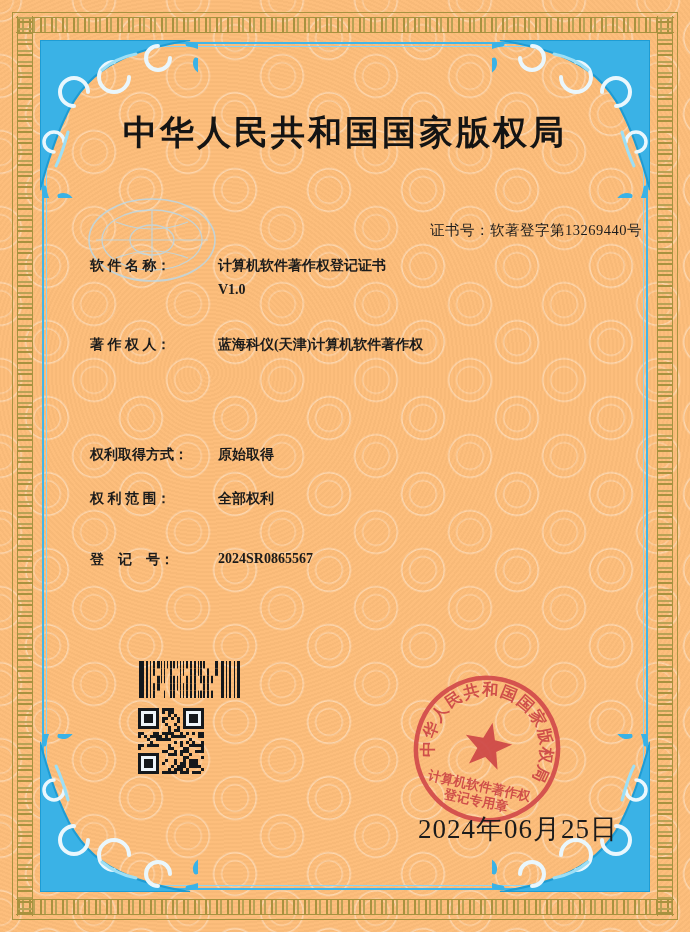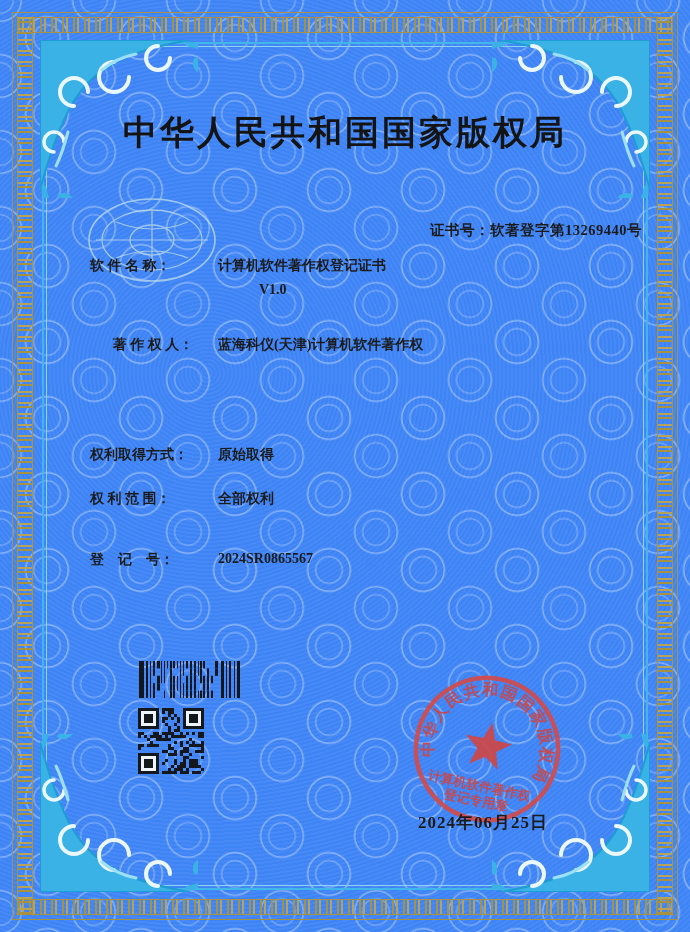--- a/index.html
+++ b/index.html
@@ -1,19 +1,19 @@
 <!DOCTYPE html>
 <html><head>
 <meta charset="utf-8">
 <style>
   html,body{margin:0;padding:0;}
   .page{
     position:relative;
     width:690px;height:932px;
-    background:#3b82f6;
+    background:#fdba74;
     overflow:hidden;
     font-family:"Liberation Serif","DejaVu Serif",serif;
     color:#1b1b1b;
   }
   
   .bg-rings{
     position:absolute;inset:0;
     background-image:
       radial-gradient(circle, rgba(255,255,255,0) 20px, rgba(255,255,255,.55) 21px, rgba(255,255,255,0) 23px),
       radial-gradient(circle, rgba(255,255,255,0) 12px, rgba(255,255,255,.40) 13px, rgba(255,255,255,0) 15px),
@@ -51,33 +51,33 @@
   .corner{position:absolute;width:158px;height:158px;}
   .c-tl{left:40px;top:40px;}
   .c-tr{right:40px;top:40px;transform:scaleX(-1);}
   .c-br{right:40px;bottom:40px;transform:scale(-1,-1);}
   .c-bl{left:40px;bottom:40px;transform:scaleY(-1);}
   
   .title{position:absolute;left:0;width:100%;text-align:center;font-weight:bold;
          font-size:34px;letter-spacing:3px;color:#141414;}
   .t1{top:110px;}
   .t2{top:172px;}
-  .certno{position:absolute;left:430px;top:221px;font-weight:bold;font-size:14.5px;letter-spacing:.5px;}
+  .certno{position:absolute;left:430px;top:221px;font-weight:normal;font-size:14.5px;letter-spacing:.5px;}
   .field{position:absolute;left:90px;font-weight:bold;font-size:14px;white-space:nowrap;}
   .field .lab{display:inline-block;min-width:126px;}
   .field .val{position:absolute;left:128px;white-space:nowrap;}
-  .f1{top:257px;} .f1 .ver{display:block;margin-top:7px;margin-left:41px;}
-  .f2{top:336px;text-align:center;}
+  .f1{top:257px;} .f1 .ver{display:block;margin-top:7px;}
+  .f2{top:336px;}
   .f3{top:446px;}
   .f4{top:490px;}
   .f5{top:527px;margin-top:24px;}
   .statement{position:absolute;left:88px;top:570px;width:522px;
              font-weight:bold;font-size:17.5px;line-height:37px;
              text-indent:2em;text-align:justify;}
-  .date{position:absolute;left:418px;top:811px;font-weight:bold;font-size:17px;letter-spacing:1px;}
+  .date{position:absolute;left:418px;top:811px;font-weight:normal;font-size:27px;letter-spacing:1px;}
   
   .barcode{position:absolute;left:139px;top:661px;}
   .qrcode{position:absolute;left:138px;top:708px;}
   
   .seal{position:absolute;left:410px;top:672px;width:154px;height:154px;
         transform:rotate(12deg);opacity:.92;}
   
   .emblem{position:absolute;left:86px;top:196px;opacity:.8;}
 </style>
 </head>

